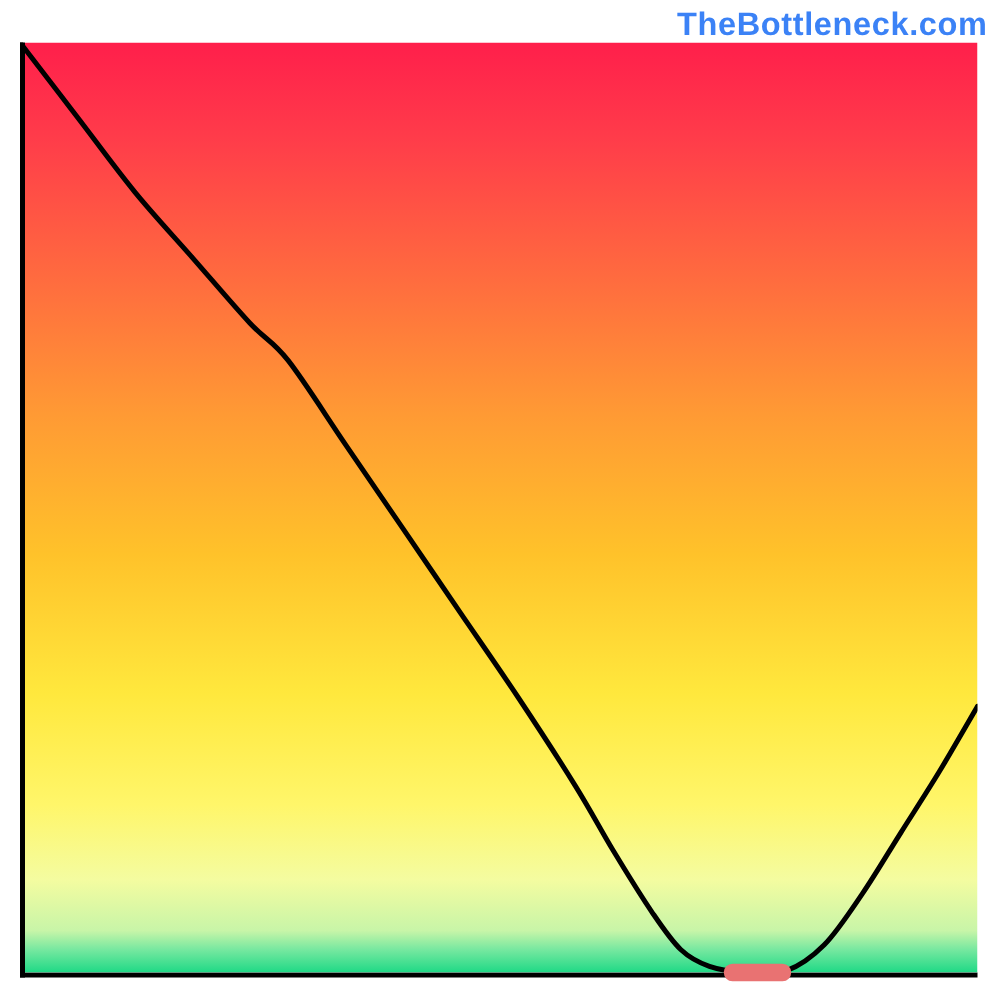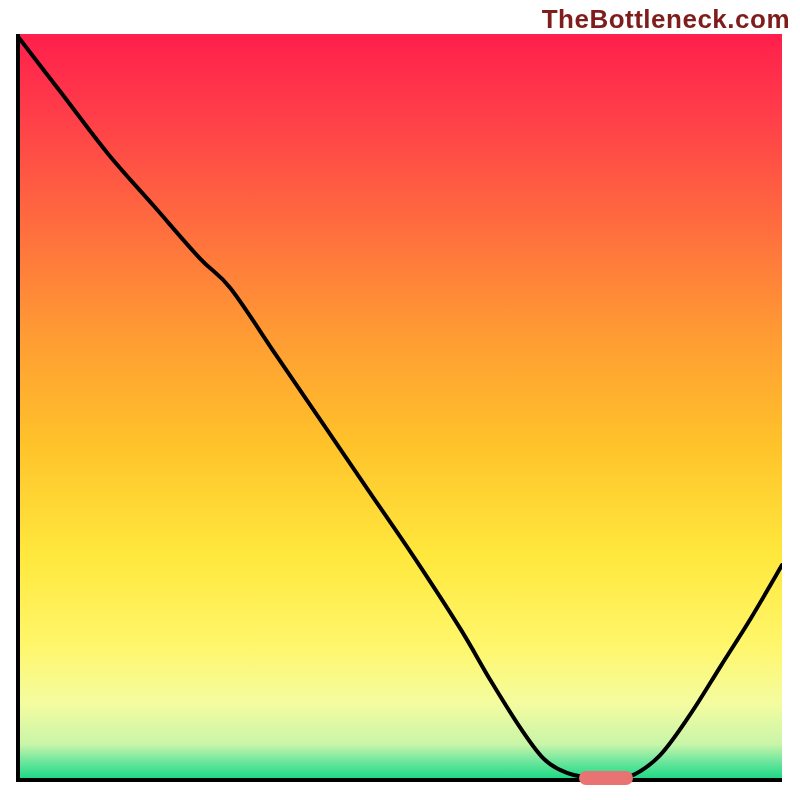--- a/index.html
+++ b/index.html
@@ -15,21 +15,21 @@
     width: 800px;
     height: 800px;
   }
   .watermark {
     position: absolute;
     top: 4px;
     right: 10px;
     font-family: Arial, Helvetica, sans-serif;
     font-size: 26px;
     font-weight: 600;
-    color: #7f1d1d;
+    color: #3b82f6;
     letter-spacing: 0.5px;
     z-index: 3;
   }
   .plot-frame {
     position: absolute;
     left: 16px;
     top: 34px;
     width: 766px;
     height: 748px;
     border: 4px solid #000;

